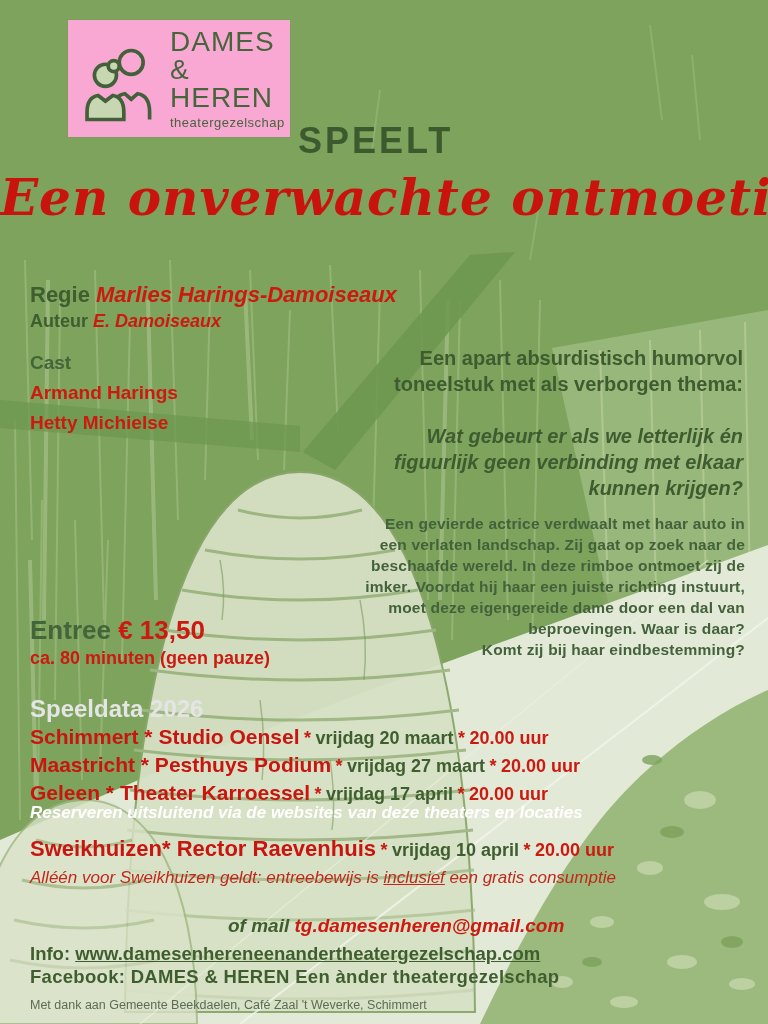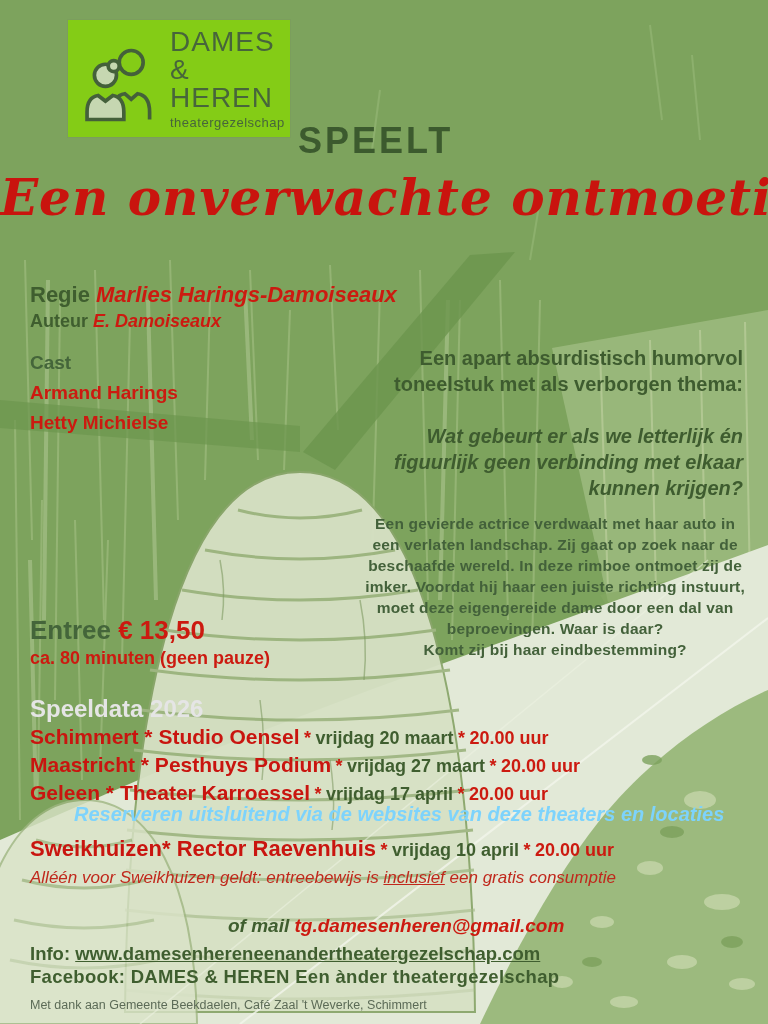--- a/index.html
+++ b/index.html
@@ -10,45 +10,45 @@
   }
   .bg{position:absolute;inset:0;width:768px;height:1024px;display:block;}
   .abs{position:absolute;white-space:nowrap;}
   .g{color:#3f5e2f;}
   .g2{color:#44653a;}
   .r{color:#cc1a10;}
   .i{font-style:italic;}
   .b{font-weight:bold;}
   .u{text-decoration:underline;}
   
-  .logo{position:absolute;left:68px;top:20px;width:222px;height:117px;background:#84cc16;
+  .logo{position:absolute;left:68px;top:20px;width:222px;height:117px;background:#f9a8d4;
         display:flex;align-items:center;box-shadow:0 0 0 1px rgba(120,150,95,.4);}
   .logo svg{width:92px;height:96px;margin-left:8px;flex:0 0 auto;}
   .logo-text{color:#47653b;line-height:1.0;margin-left:2px;}
   .logo-name{font-size:28px;letter-spacing:1px;font-weight:normal;}
   .logo-sub{font-size:13px;margin-top:4px;letter-spacing:.5px;}
   .speelt{left:298px;top:120px;font-size:36px;font-weight:bold;color:#3c5a2e;letter-spacing:3px;}
   .title{left:0;right:0;top:168px;text-align:center;margin:0;
          font-family:"DejaVu Serif",serif;font-style:italic;font-weight:bold;
          font-size:50px;color:#c9140e;letter-spacing:1px;}
   .credits{left:30px;top:281px;line-height:27px;}
   .credit-main{font-size:22px;}
   .credit-sub{font-size:18px;}
   .cast{left:30px;top:348px;line-height:30px;font-size:19px;font-weight:bold;}
   .theme-intro{right:25px;top:345px;text-align:right;font-size:20px;font-weight:bold;color:#3e5c2f;line-height:26px;}
   .theme-q{right:25px;top:423px;text-align:right;font-size:20px;font-weight:bold;font-style:italic;color:#3e5c2f;line-height:26px;}
-  .synopsis{right:23px;top:513px;text-align:center;font-size:15.5px;font-weight:bold;color:#43613a;line-height:21px;letter-spacing:.2px;}
+  .synopsis{right:23px;top:513px;text-align:right;font-size:15.5px;font-weight:bold;color:#43613a;line-height:21px;letter-spacing:.2px;}
   .entree{left:30px;top:615px;font-size:26px;font-weight:bold;}
   .duration{left:30px;top:648px;font-size:18px;font-weight:bold;color:#cc1a10;}
   .sd-heading{left:30px;top:695px;font-size:24px;font-weight:bold;color:#e5e5e5;}
   .show-rows{left:30px;top:724px;line-height:26px;font-weight:bold;}
   .venue{font-size:21px;color:#c9150f;}
   .detail{font-size:18px;}
   .star{font-size:18px;color:#cc1a10;}
-  .reserve-note{left:30px;top:803px;font-size:20px;font-weight:bold;font-style:italic;color:#7dd3fc;margin-left:44px;}
+  .reserve-note{left:30px;top:803px;font-size:17px;font-weight:bold;font-style:italic;color:#ffffff;}
   .sweik-row{left:30px;top:836px;font-weight:bold;}
   .sweik-venue{font-size:22px;color:#c9150f;}
   .sweik-note{left:30px;top:868px;font-size:17px;font-style:italic;color:#c0281c;}
   .reserve-mobile{left:30px;top:891px;font-size:19px;font-weight:bold;font-style:italic;}
   .mail-line{left:228px;top:915px;font-size:19px;font-weight:bold;font-style:italic;}
   .info-line{left:30px;top:943px;font-size:18.5px;font-weight:bold;color:#3f5e2f;}
   .fb-line{left:30px;top:966px;font-size:18.5px;font-weight:bold;color:#3f5e2f;letter-spacing:.3px;}
   .thanks{left:30px;top:998px;font-size:12.5px;color:#5c6b57;}
 </style>
 </head>

